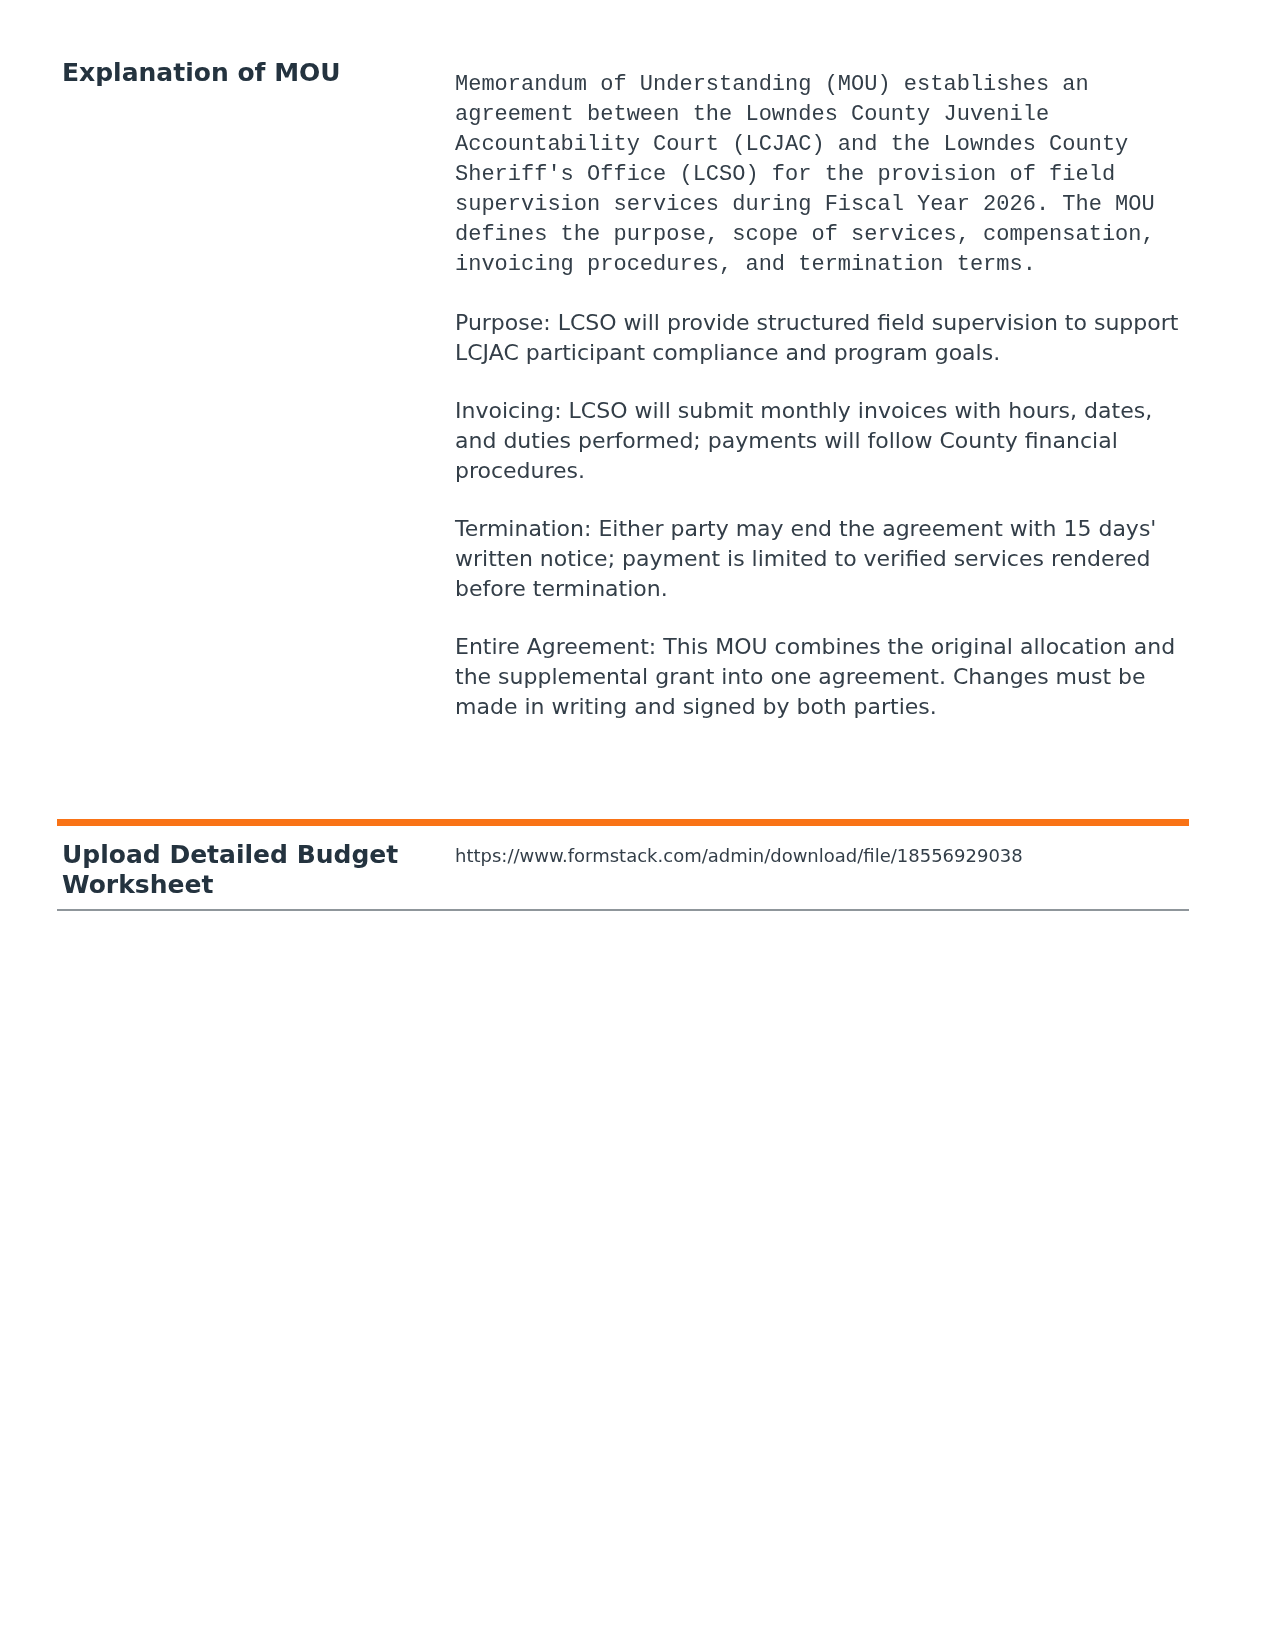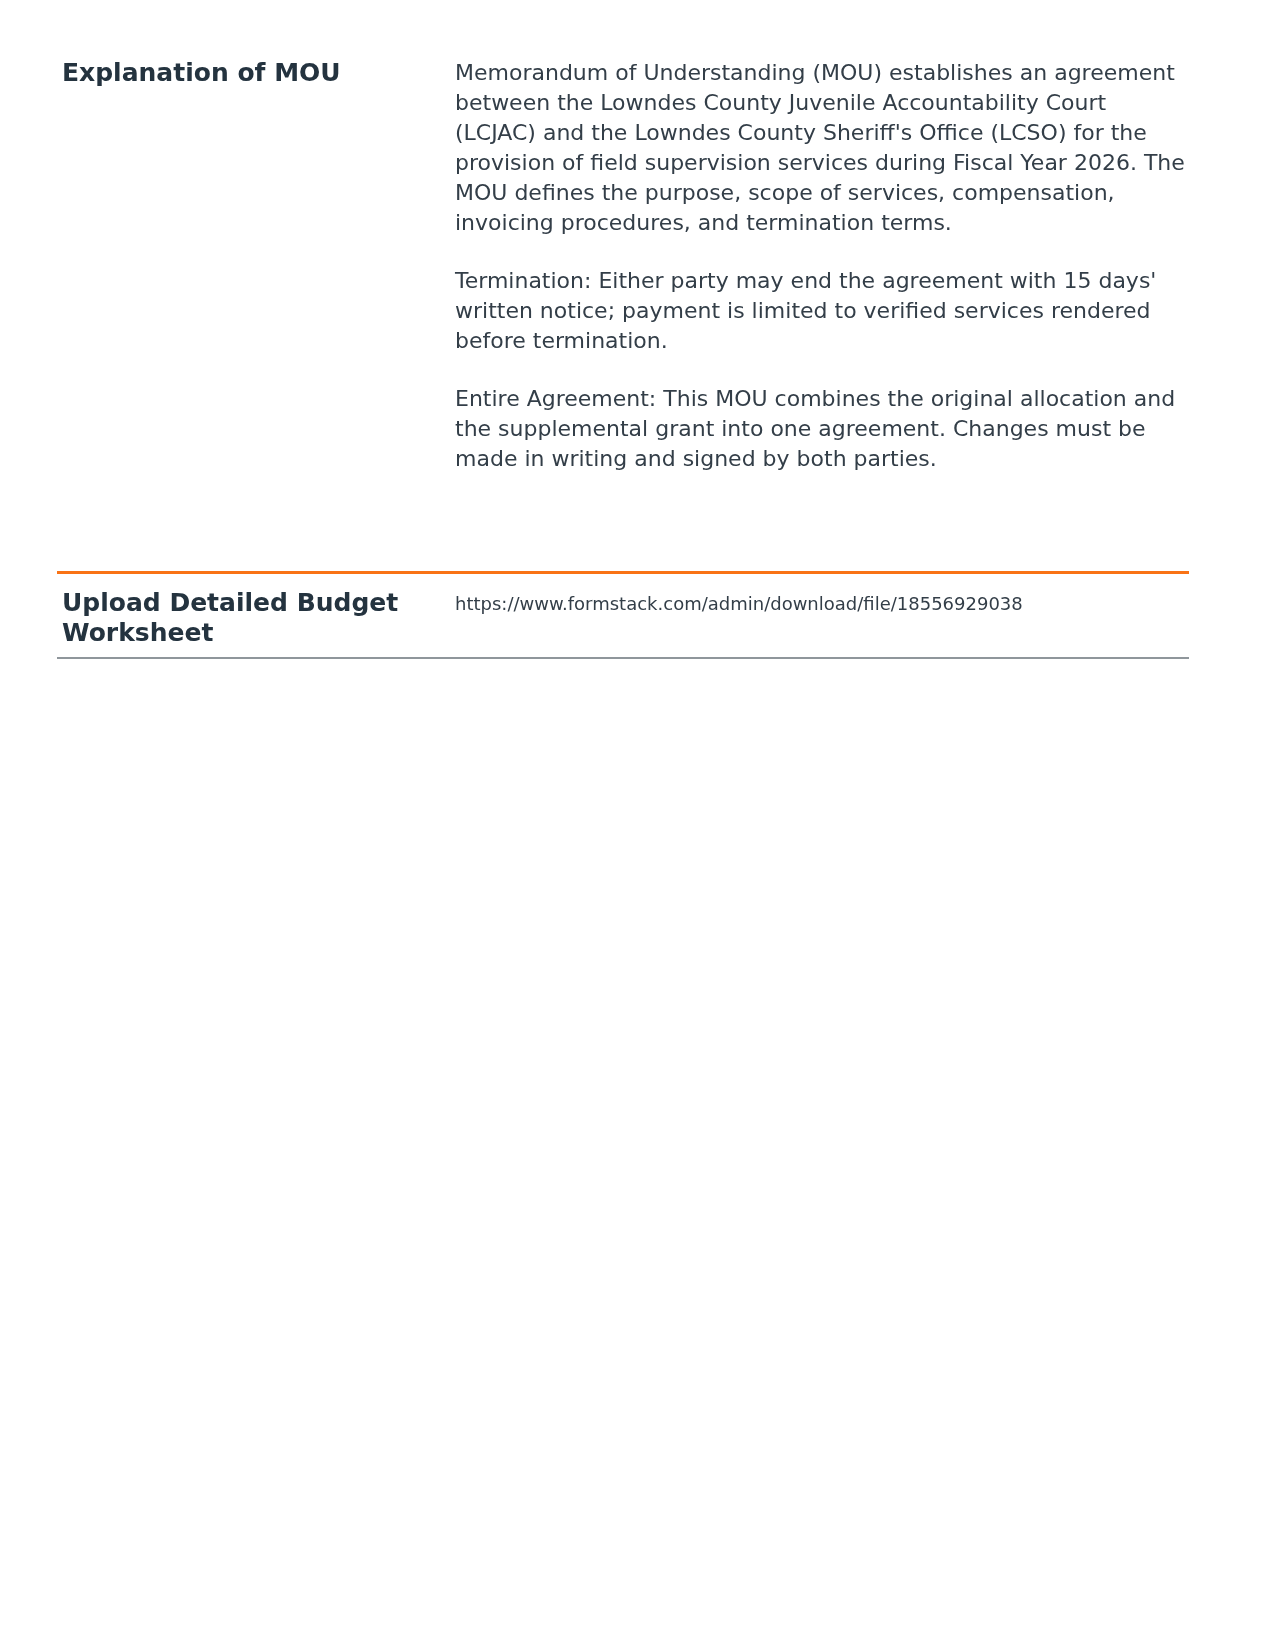--- a/index.html
+++ b/index.html
@@ -39,44 +39,47 @@
     line-height: 30px;
     color: #333e48;
   }
   .row-mou {
     margin-bottom: 97px;
   }
   .para {
     margin: 28px 0 0 0;
   }
   .para:first-child {
-    margin-top: 0;
+    margin-top: 12px;
+    font-family: Liberation Mono, monospace;
   }
   .row-upload {
-    border-top: 3px solid #f97316;
+    border-top: 7px solid #f97316;
     border-bottom: 2px solid #8f969b;
     padding: 14px 0 9px 0;
   }
   .file-url {
     font-size: 18px;
     line-height: 30px;
     color: #333e48;
     text-decoration: none;
     word-break: break-all;
   }
 </style>
 </head>
 <body>
 
 <div class="sheet">
 
   <div class="field-row row-mou">
     <div class="field-label">Explanation of MOU</div>
     <div class="field-value">
       <p class="para">Memorandum of Understanding (MOU) establishes an agreement between the Lowndes County Juvenile Accountability Court (LCJAC) and the Lowndes County Sheriff's Office (LCSO) for the provision of field supervision services during Fiscal Year 2026. The MOU defines the purpose, scope of services, compensation, invoicing procedures, and termination terms.</p>
+      <p class="para">Purpose: LCSO will provide structured field supervision to support LCJAC participant compliance and program goals.</p>
+      <p class="para">Invoicing: LCSO will submit monthly invoices with hours, dates, and duties performed; payments will follow County financial procedures.</p>
       <p class="para">Termination: Either party may end the agreement with 15 days' written notice; payment is limited to verified services rendered before termination.</p>
       <p class="para">Entire Agreement: This MOU combines the original allocation and the supplemental grant into one agreement. Changes must be made in writing and signed by both parties.</p>
     </div>
   </div>
 
   <div class="field-row row-upload">
     <div class="field-label">Upload Detailed Budget Worksheet</div>
     <div class="field-value">
       <span class="file-url">https://www.formstack.com/admin/download/file/18556929038</span>
     </div>

